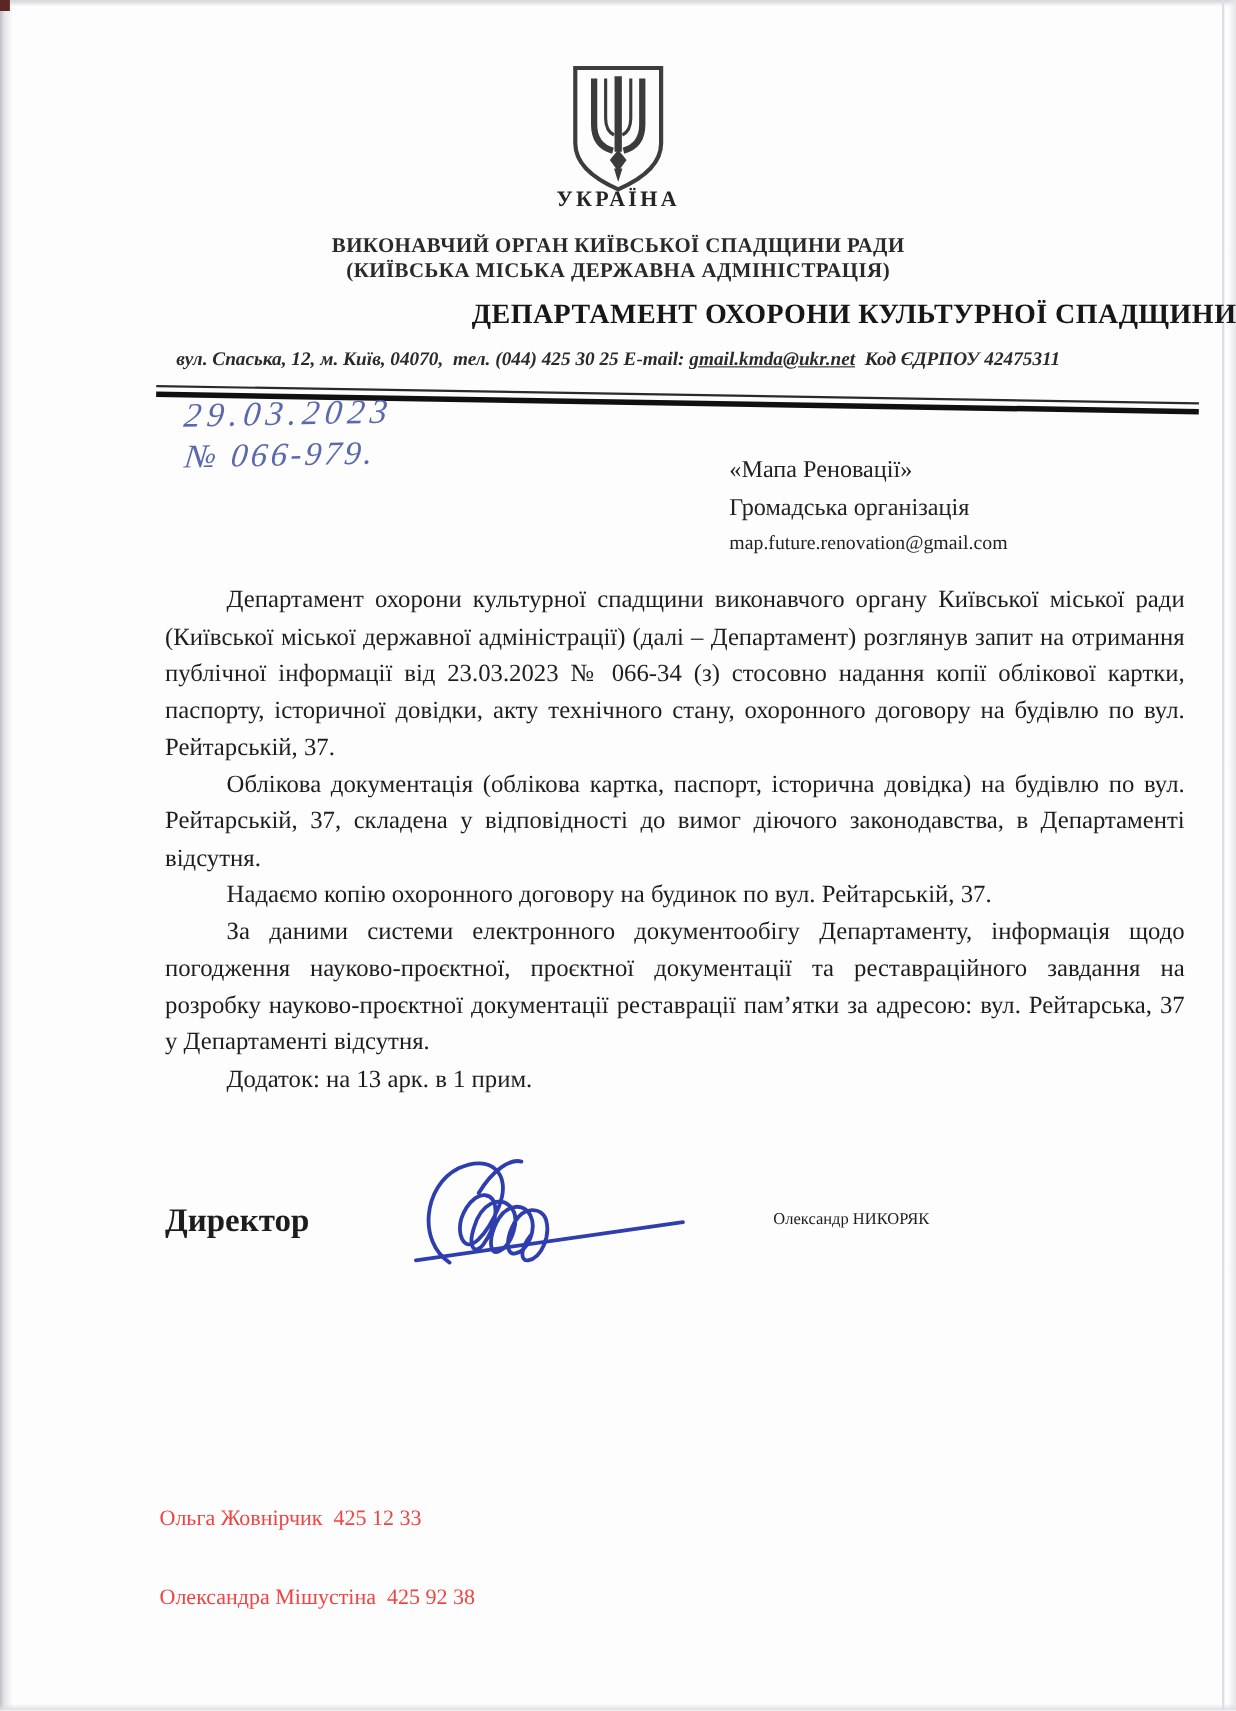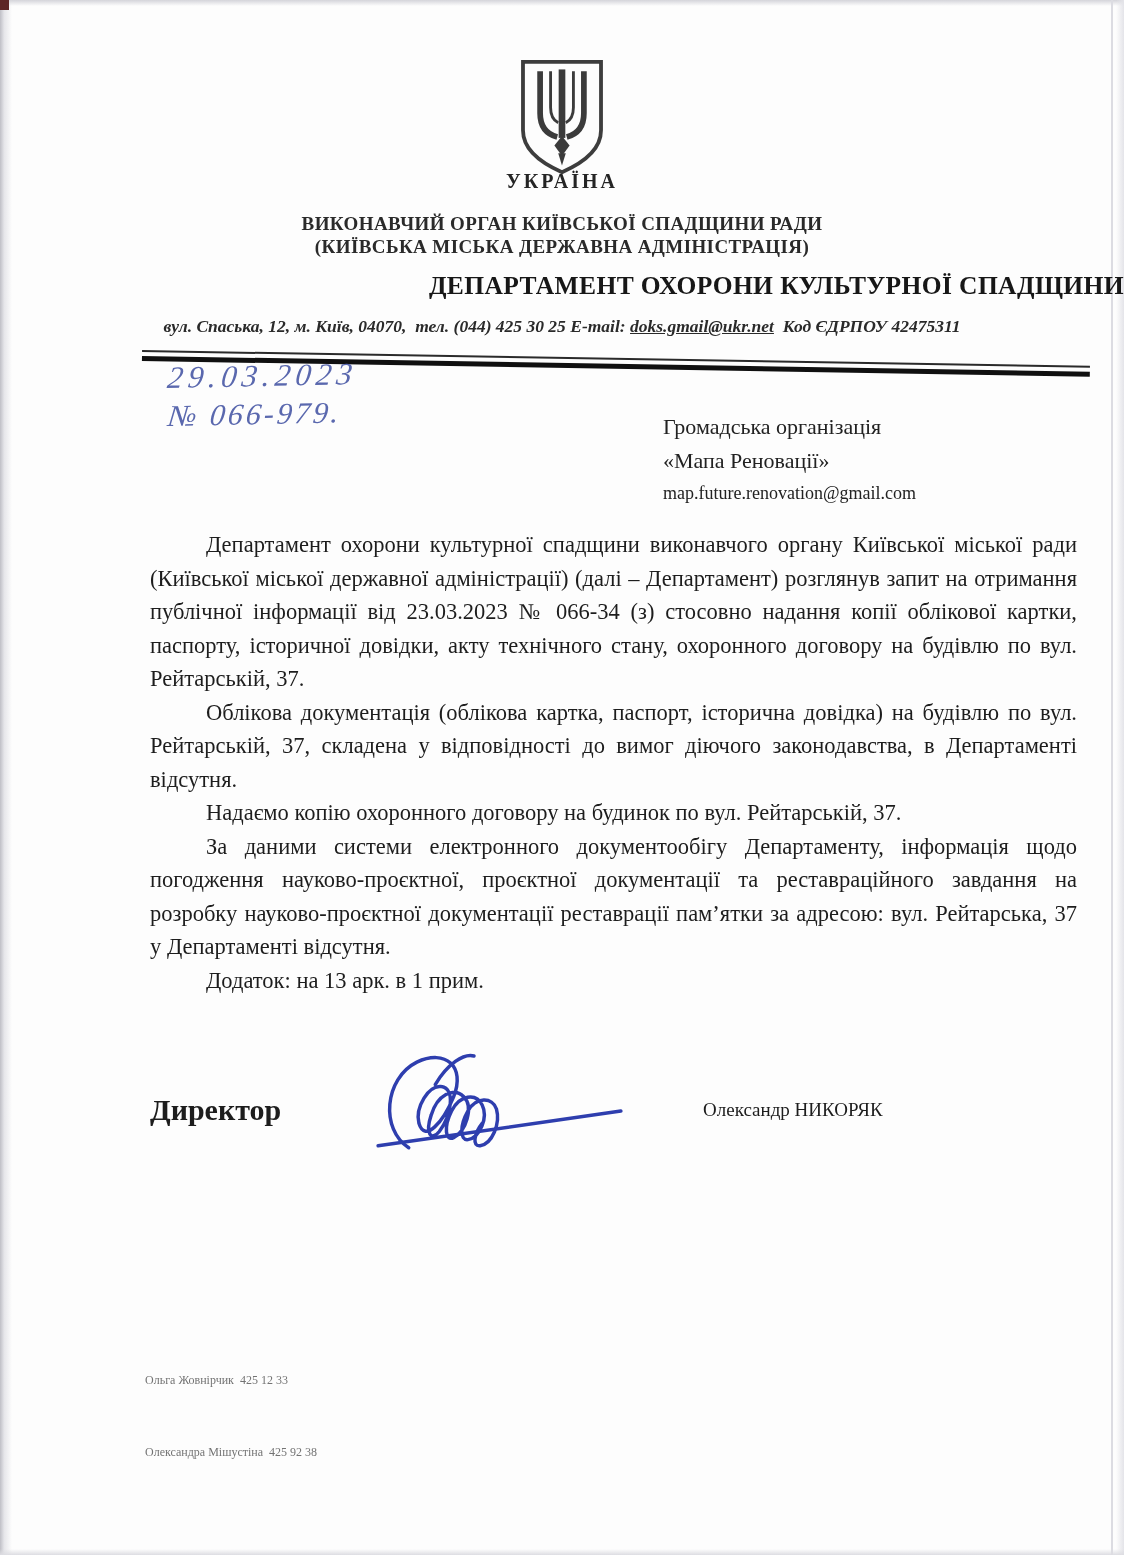--- a/index.html
+++ b/index.html
@@ -52,26 +52,26 @@
   .recipient .r-email{font-size:18px;line-height:24px;margin-top:3px;}
 
   
   .content{position:absolute;left:150px;top:528px;width:927px;
     font-size:22.5px;line-height:33.5px;text-align:justify;color:#1d1d1d;}
   .content p{margin:0;text-indent:56px;}
   .attachment{margin-top:32px;text-indent:0;text-align:left;}
 
   .sig-row{position:relative;margin-top:64px;height:130px;}
   .sig-title{position:absolute;left:0;top:32px;font-size:30px;font-weight:bold;}
-  .sig-name{position:absolute;left:553px;top:32px;font-size:19px;}
+  .sig-name{position:absolute;left:553px;top:32px;font-size:15px;}
   .sig-ink{position:absolute;left:222px;top:-14px;}
 
   
-  .footer{position:absolute;left:145px;top:1320px;font-size:12px;line-height:24px;
-    color:#737373;white-space:pre-wrap;}
+  .footer{position:absolute;left:145px;top:1320px;font-size:20px;line-height:24px;
+    color:#ef4444;white-space:pre-wrap;}
 </style>
 </head>
 <body>
 
 <div class="page">
 
   <div class="edge-left"></div>
   <div class="edge-top"></div>
   <div class="edge-right-line"></div>
   <div class="edge-right"></div>
@@ -89,32 +89,32 @@
       <path d="M50 82 L58 92 L50 103 L42 92 Z" fill="#3b3b3b"></path>
       <path d="M46 100 L50 113 L54 100 Z" fill="#3b3b3b"></path>
     </svg>
   </div>
 
   <div class="country">УКРАЇНА</div>
   <div class="org-line l1">ВИКОНАВЧИЙ ОРГАН КИЇВСЬКОЇ СПАДЩИНИ РАДИ</div>
   <div class="org-line l2">(КИЇВСЬКА МІСЬКА ДЕРЖАВНА АДМІНІСТРАЦІЯ)</div>
   <div class="department">ДЕПАРТАМЕНТ ОХОРОНИ КУЛЬТУРНОЇ СПАДЩИНИ</div>
 
-  <div class="address"><span>вул. Спаська, 12, м. Київ, 04070,  тел. (044) 425 30 25 E-mail: </span><span class="email">doks.gmail@ukr.net</span><span>  Код ЄДРПОУ 42475311</span></div>
+  <div class="address"><span>вул. Спаська, 12, м. Київ, 04070,  тел. (044) 425 30 25 E-mail: </span><span class="email">gmail.kmda@ukr.net</span><span>  Код ЄДРПОУ 42475311</span></div>
 
   <div class="rule"></div>
 
   <div class="stamp">
     <div class="date">29.03.2023</div>
     <div class="number">№ 066-979.</div>
   </div>
 
   <div class="recipient">
+    <div>«Мапа Реновації»</div>
     <div>Громадська організація</div>
-    <div>«Мапа Реновації»</div>
     <div class="r-email">map.future.renovation@gmail.com</div>
   </div>
 
   <div class="content">
     <p>Департамент охорони культурної спадщини виконавчого органу Київської міської ради (Київської міської державної адміністрації) (далі – Департамент) розглянув запит на отримання публічної інформації від 23.03.2023 № 066-34 (з) стосовно надання копії облікової картки, паспорту, історичної довідки, акту технічного стану, охоронного договору на будівлю по вул. Рейтарській, 37.</p>
     <p>Облікова документація (облікова картка, паспорт, історична довідка) на будівлю по вул. Рейтарській, 37, складена у відповідності до вимог діючого законодавства, в Департаменті відсутня.</p>
     <p>Надаємо копію охоронного договору на будинок по вул. Рейтарській, 37.</p>
     <p>За даними системи електронного документообігу Департаменту, інформація щодо погодження науково-проєктної, проєктної документації та реставраційного завдання на розробку науково-проєктної документації реставрації пам’ятки за адресою: вул. Рейтарська, 37 у Департаменті відсутня.</p>
     <p class="attachment">Додаток: на 13 арк. в 1 прим.</p>
 

